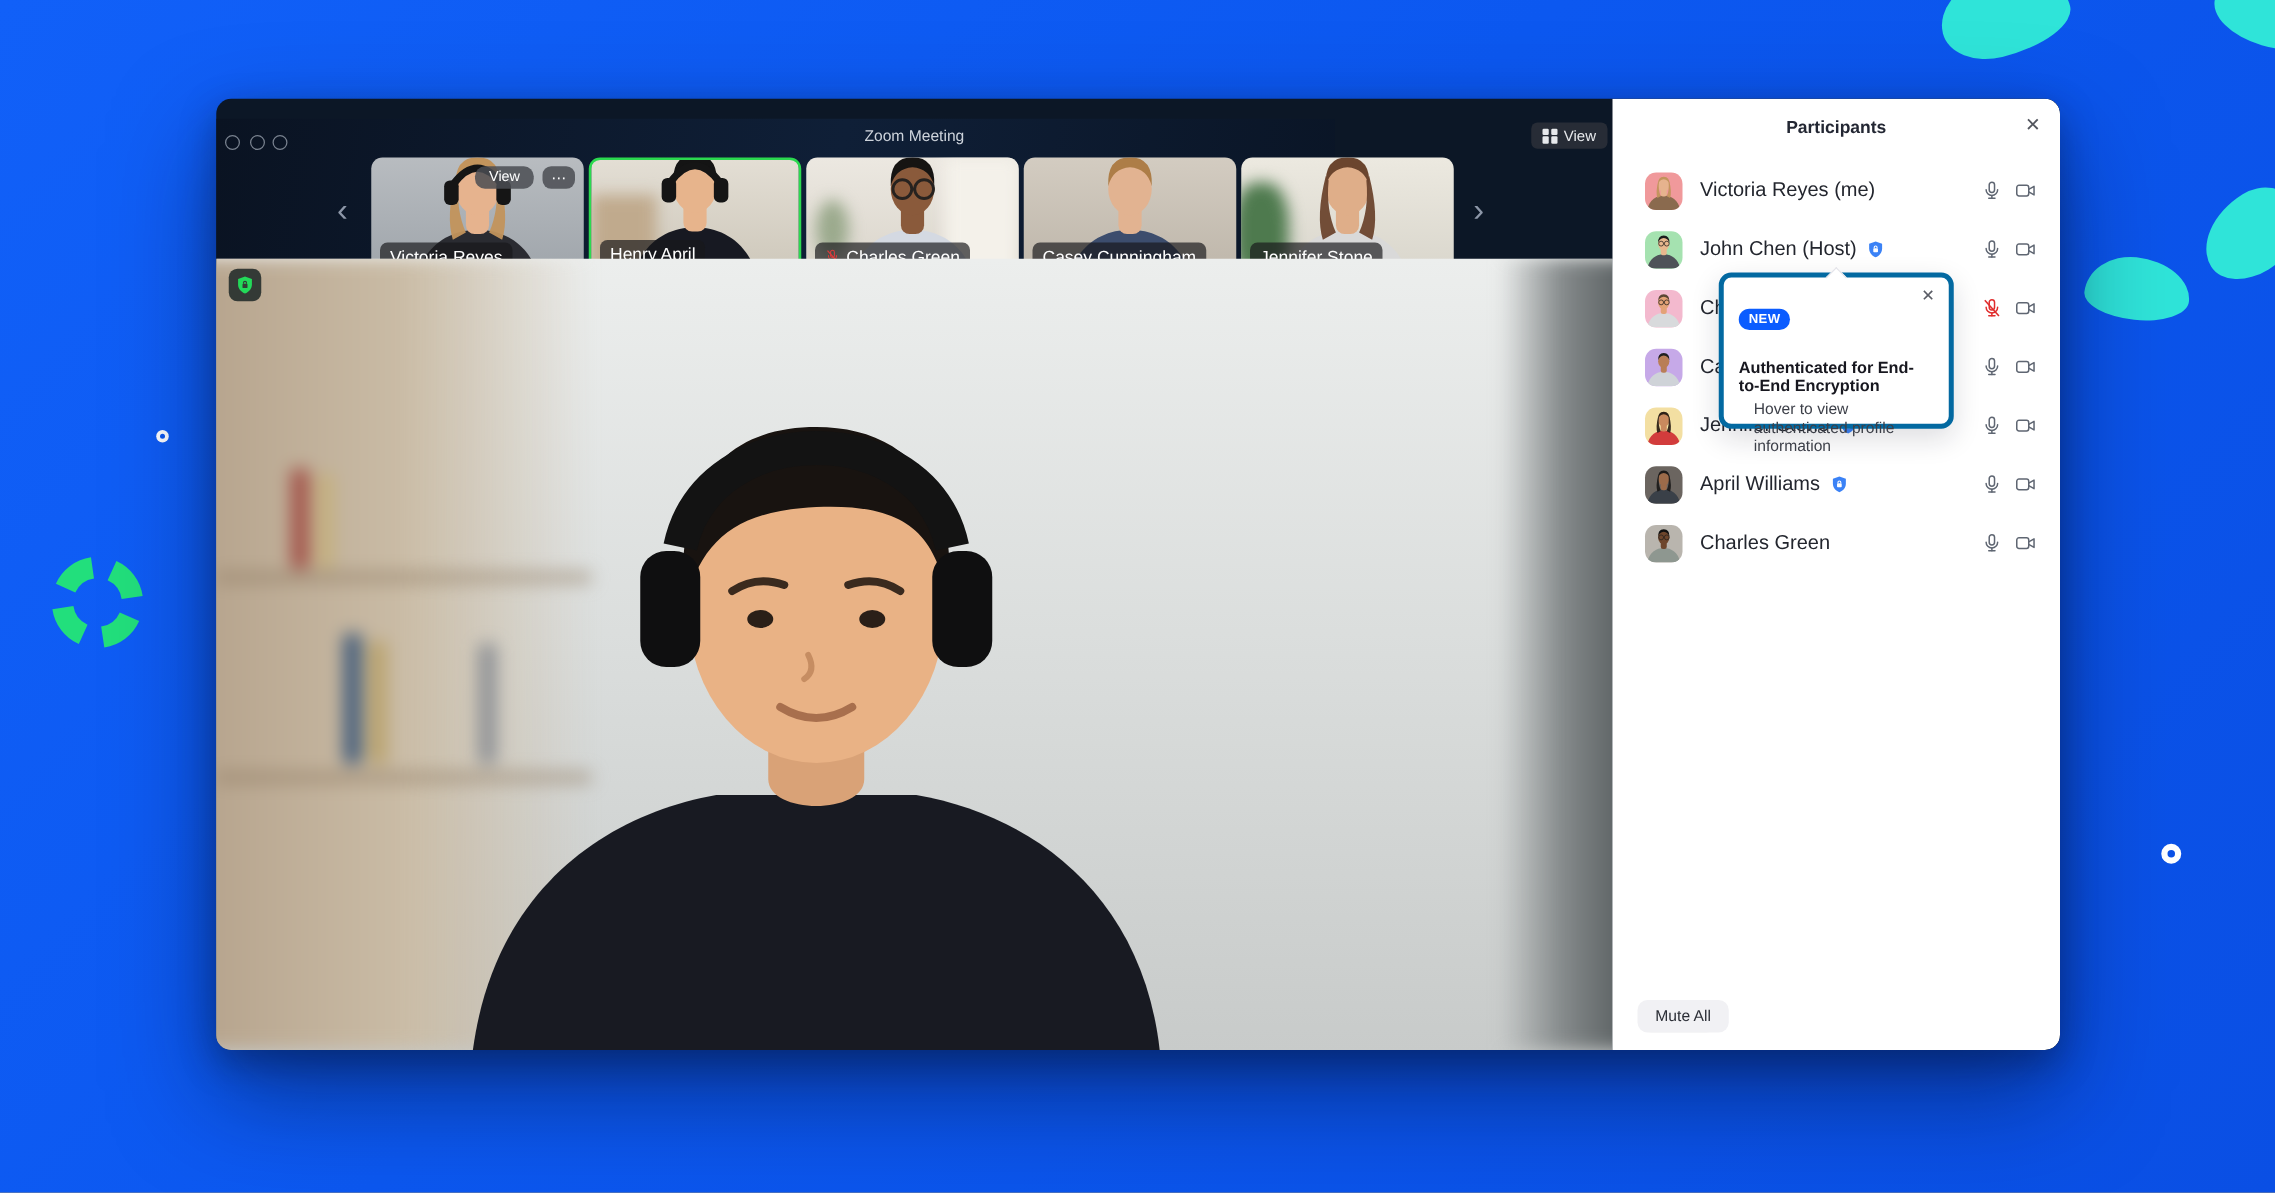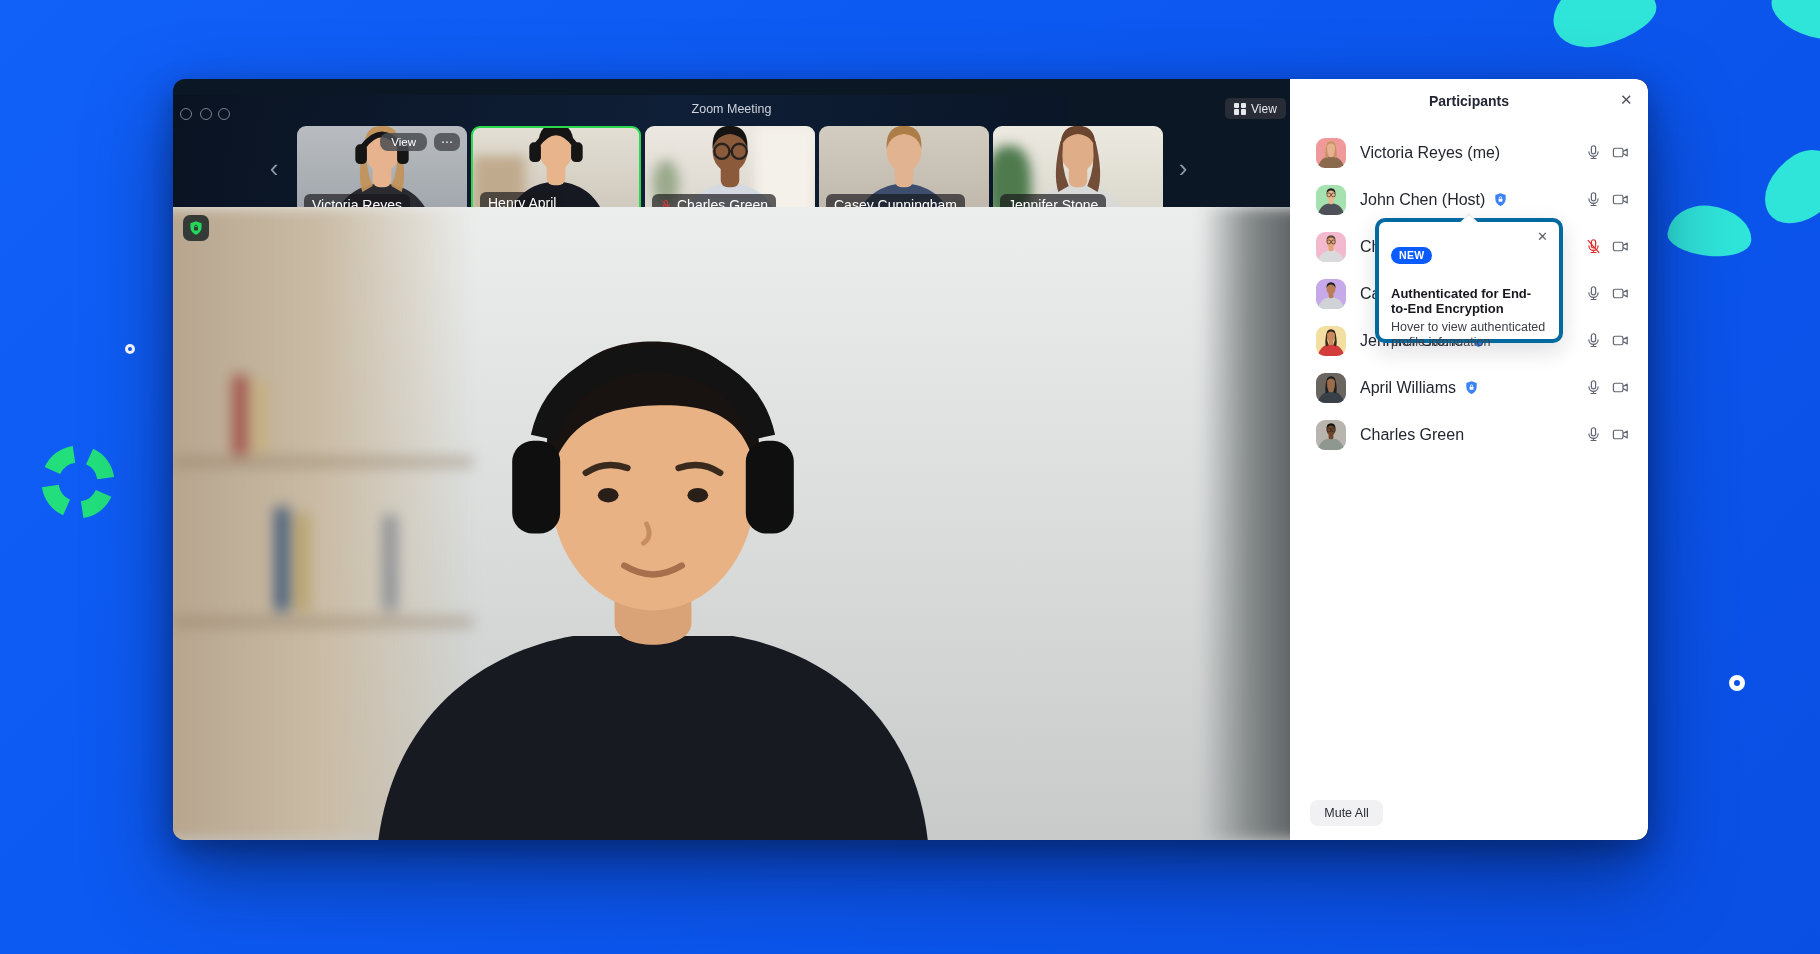--- a/index.html
+++ b/index.html
@@ -76,21 +76,21 @@
 
   
   .tooltip { left:1202px; top:139px; width:188px; height:125px; background:#fff; border:4px solid #0369a1;
              border-radius:10px; box-shadow:0 8px 22px rgba(20,20,40,.14); padding:23px 12px; z-index:5; }
   .tooltip::before { content:""; position:absolute; left:84px; top:-6px; width:11px; height:11px; background:#fff;
                      border-left:1px solid #e4e4ea; border-top:1px solid #e4e4ea; transform:rotate(45deg); }
   .new-badge { display:inline-block; background:#0b5cff; color:#fff; font-size:10.5px; font-weight:bold;
                padding:2.5px 8px; border-radius:9px; letter-spacing:.3px; }
   .tt-close { position:absolute; right:11px; top:7px; color:#5a5d66; font-size:13px; cursor:pointer; }
   .tt-title { margin-top:22px; font-size:13px; font-weight:bold; color:#17171f; line-height:1.22; }
-  .tt-body { margin-top:3px; font-size:12.5px; color:#3c3f48; line-height:1.18; }
+  .tt-body { margin-top:3px; font-size:12.5px; color:#3c3f48; line-height:1.18;margin-left:12px; }
 
   svg .skin { fill:var(--skin,#e8b48c); } svg .hair { fill:var(--hair,#1c1c1c); } svg .shirt { fill:var(--shirt,#23242b); }
 </style>
 </head>
 <body>
 
 <svg width="0" height="0" style="position:absolute">
   <defs>
     <symbol id="person-s" viewBox="0 0 100 100">
       <path class="shirt" d="M6,100 C11,73 30,61 50,61 C70,61 89,73 94,100 Z"></path>

